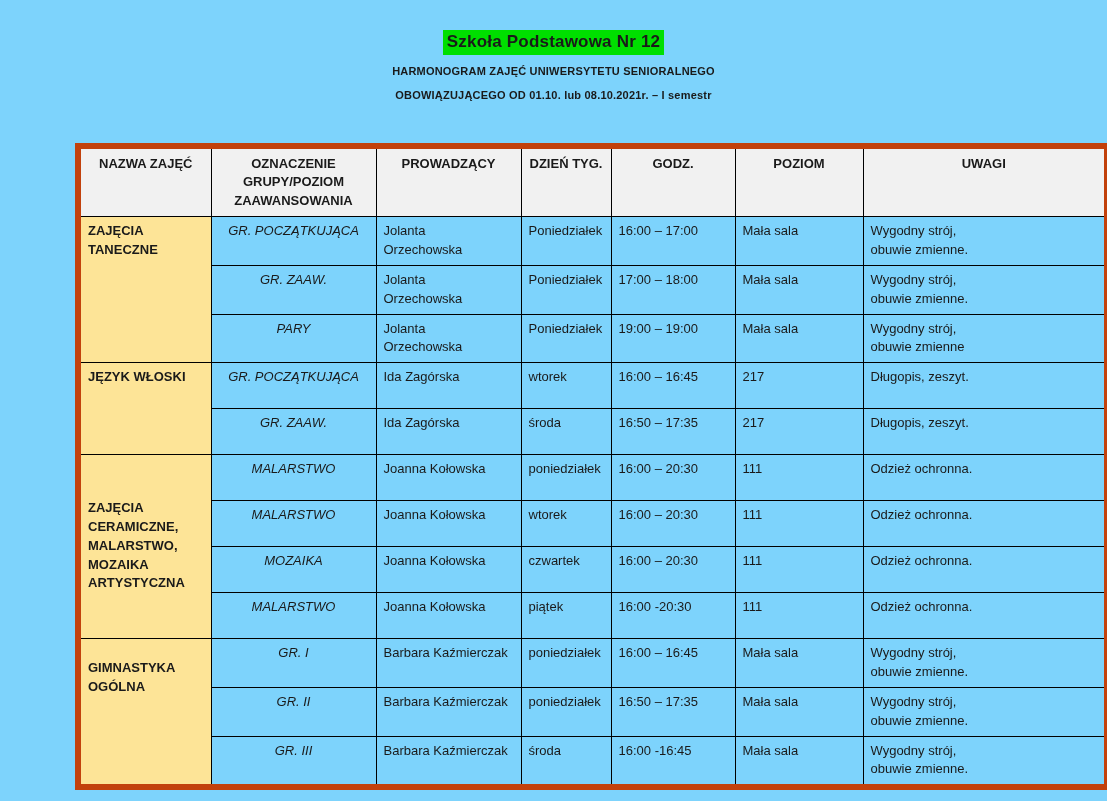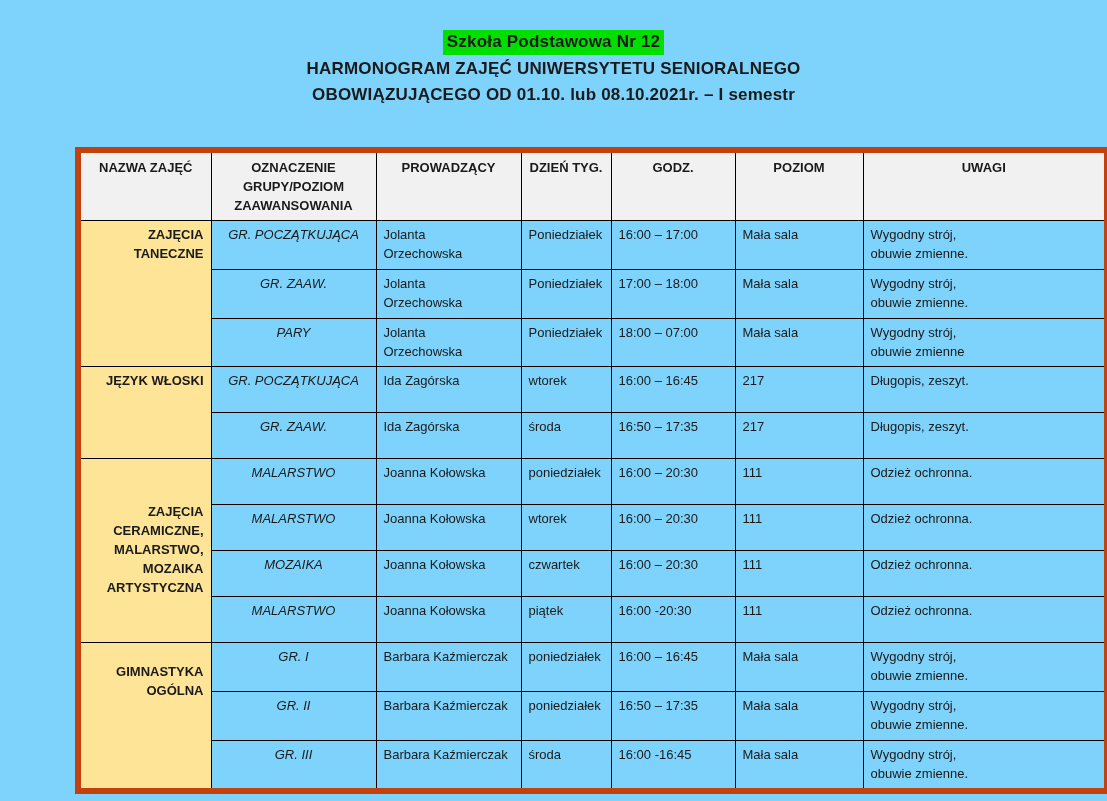--- a/index.html
+++ b/index.html
@@ -23,23 +23,23 @@
   }
   .doc-title {
     display: inline-block;
     background: #00df00;
     font-size: 17px;
     font-weight: bold;
     padding: 1px 4px;
     letter-spacing: 0.2px;
   }
   .doc-subtitle {
-    font-size: 17px;
-    font-weight: bold;
-    margin-top: 3px;
+    font-size: 11px;
+    font-weight: bold;
+    margin-top: 9px;
     letter-spacing: 0.2px;
   }
   table.schedule {
     border-collapse: collapse;
     table-layout: fixed;
     margin: 40px 0 0 75px;
     width: 1029px;
     border: 6px solid #c2410c;
   }
   table.schedule th, table.schedule td {
@@ -55,21 +55,21 @@
     font-weight: bold;
     text-align: center;
     height: 56px;
     padding-top: 6px;
   }
   tr.data-row { height: 46px; }
   td.group-cell {
     background: #fde497;
     font-weight: bold;
     font-size: 14.5px;
-    text-align: right;
+    text-align: left;
     line-height: 1.5;
     padding-top: 6px;
   }
   td.group-cell.v-middle { vertical-align: middle; padding-top: 4px; }
   td.group-cell.pad-top-lg { padding-top: 20px; }
   td.cell-label { text-align: center; font-style: italic; }
   td.pre { white-space: pre-line; }
 </style>
 </head>
 <body>
@@ -124,21 +124,21 @@
         <td>17:00 – 18:00</td>
         <td>Mała sala</td>
         <td class="pre">Wygodny strój,
 obuwie zmienne.</td>
       </tr>
       <tr class="data-row">
         <td class="cell-label">PARY</td>
         <td class="pre">Jolanta
 Orzechowska</td>
         <td>Poniedziałek</td>
-        <td>18:00 – 07:00</td>
+        <td>19:00 – 19:00</td>
         <td>Mała sala</td>
         <td class="pre">Wygodny strój,
 obuwie zmienne</td>
       </tr>
 
       <tr class="data-row">
         <td class="group-cell" rowspan="2">JĘZYK WŁOSKI</td>
         <td class="cell-label">GR. POCZĄTKUJĄCA</td>
         <td>Ida Zagórska</td>
         <td>wtorek</td>

